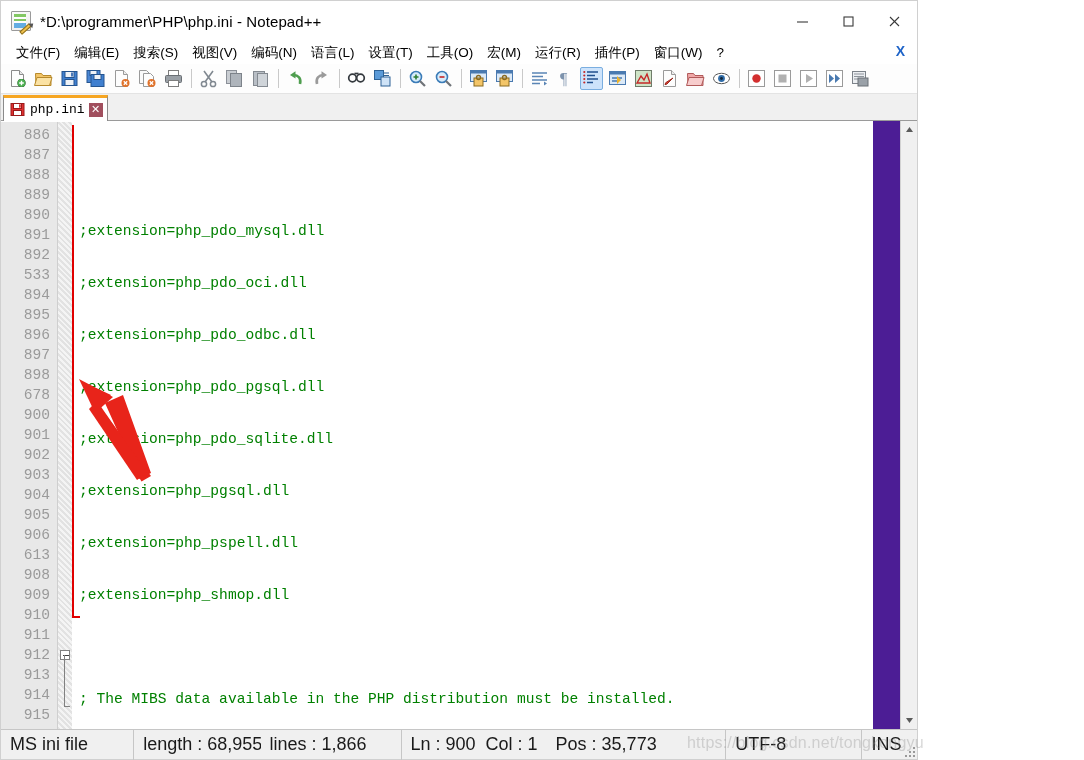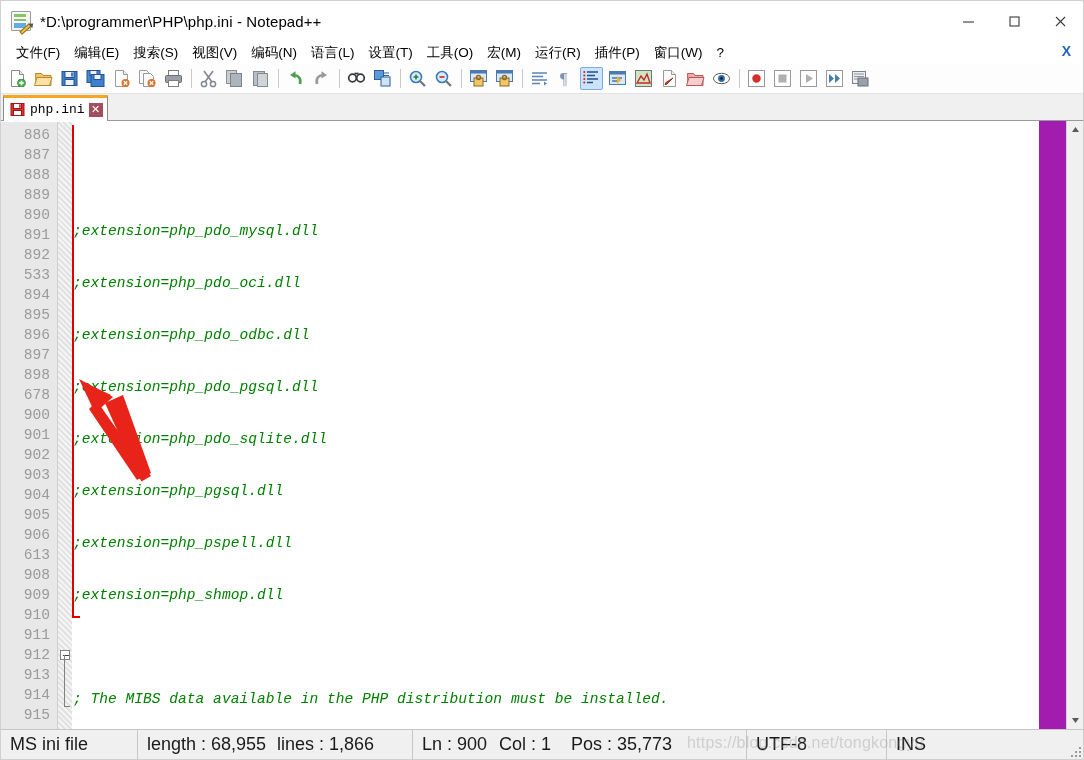--- a/index.html
+++ b/index.html
@@ -4,21 +4,21 @@
 <style>
   * { box-sizing: border-box; }
   html, body {
     margin: 0; padding: 0;
     width: 1084px; height: 760px;
     overflow: hidden;
     background: #ffffff;
     font-family: "Liberation Sans", sans-serif;
   }
   #app {
-    width: 1084px; height: 760px;
+    width: 918px; height: 760px;
     position: relative;
     display: flex; flex-direction: column;
     background: #ffffff;
     border: 1px solid #d0d0d0;
   }
 
   
   .titlebar {
     height: 40px; flex: none;
     display: flex; align-items: center;
@@ -157,21 +157,21 @@
     line-height: 14px; text-align: center;
     font-family: "DejaVu Sans", sans-serif;
   }
 
   
   .editor-wrap {
     flex: 1 1 auto;
     display: flex;
     position: relative;
     overflow: hidden;
-    background: #a21caf;
+    background: #4c1d95;
     gap: 27px;
   }
   .editor {
     flex: 1 1 auto;
     display: flex;
     overflow: hidden;
     position: relative;
     border-top: 1px solid #ffffff;
   }
   .gutter {
@@ -224,23 +224,22 @@
     background: #e00000;
   }
   .changebar.b1 { top: 3px; height: 217px; }
   .changebar.b2 { top: 220px; height: 275px; }
   .changebar-hook {
     position: absolute; left: 0; width: 8px; height: 2px;
     background: #e00000;
   }
   .codeline {
     height: 20px; line-height: 20px;
-    padding-left: 1px;
-    position: relative;
-    font-style: italic;
+    padding-left: 7px;
+    position: relative;
   }
   .cm  { color: #008000; }
 
   
   .foldline {
     position: absolute; left: 6px; top: 10px;
     width: 1px; height: 52px; background: #808080;
   }
   .foldline:after {
     content: ""; position: absolute; left: 0; bottom: 0;

